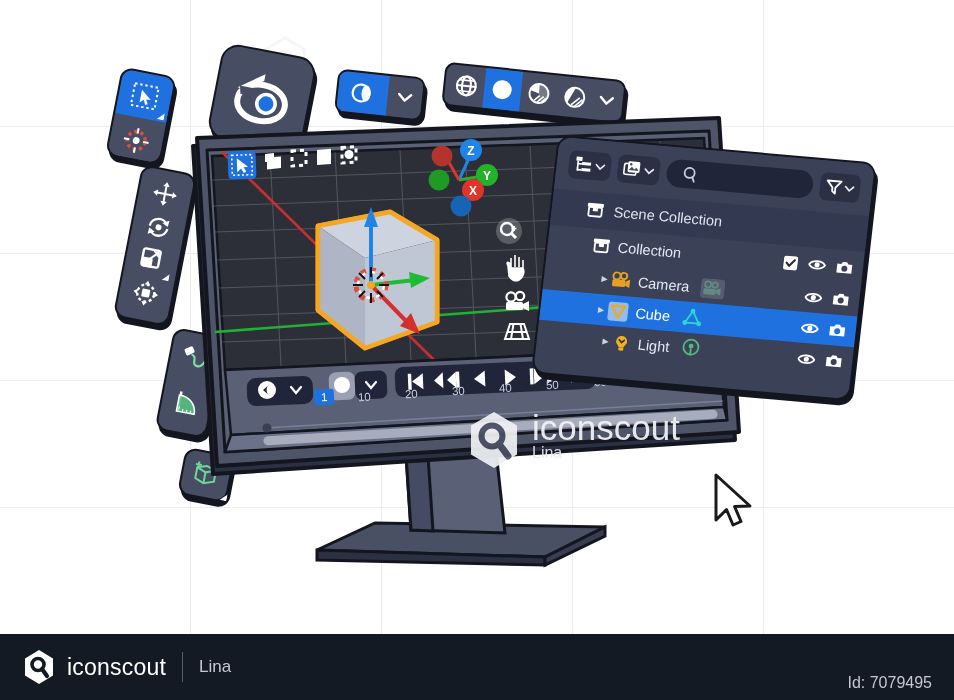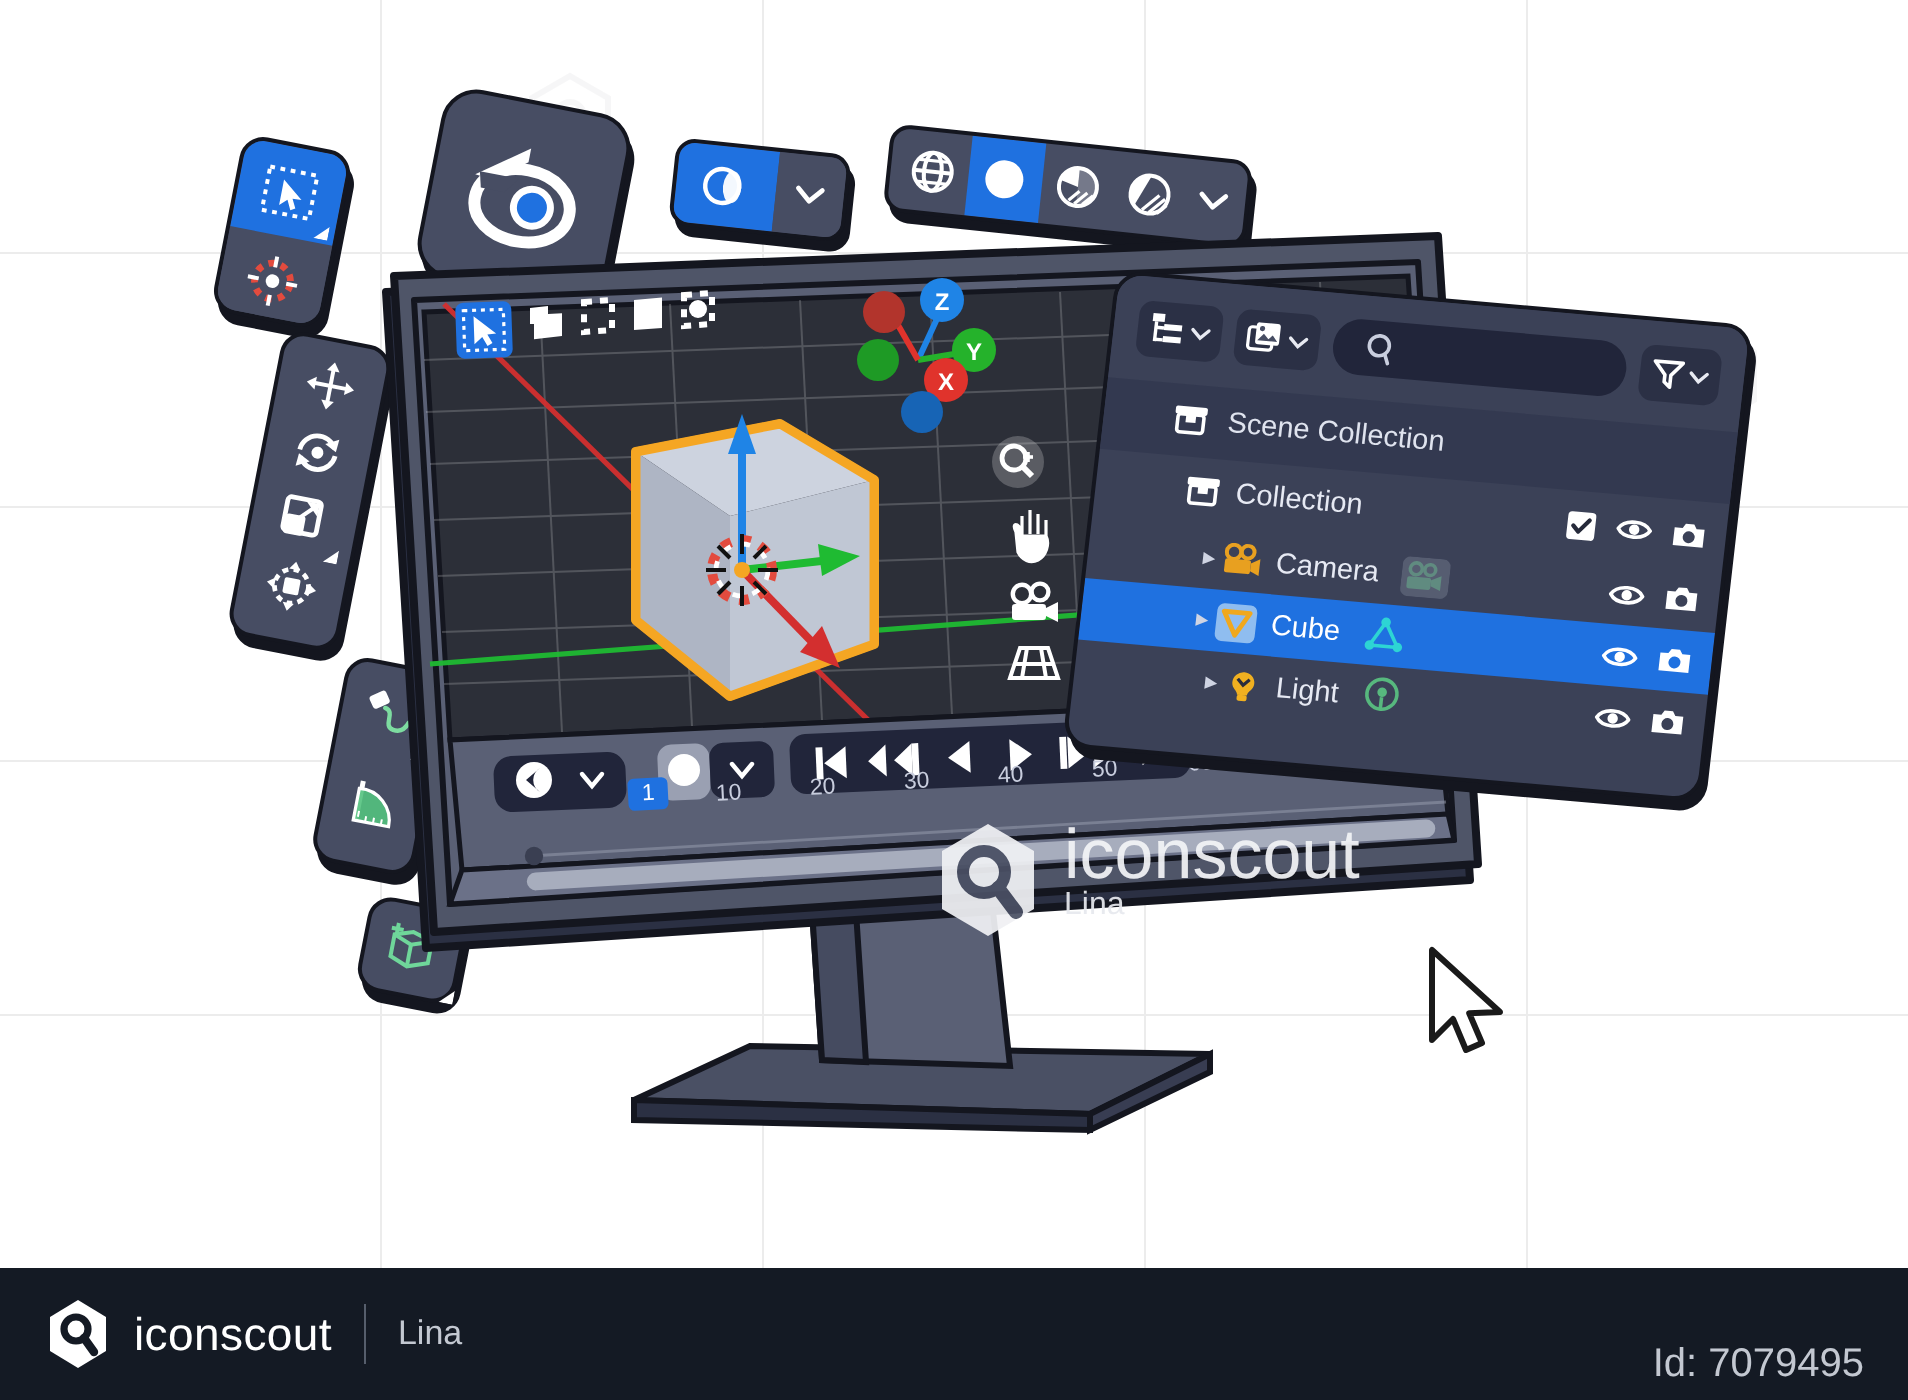--- a/index.html
+++ b/index.html
@@ -140,21 +140,21 @@
 
   
   #footer {
     position:absolute; left:0; top:634px; width:954px; height:66px;
     background:#141a24; display:flex; align-items:center; padding:0 22px;
   }
   #footer .brand { display:flex; align-items:center; gap:11px; }
   #footer .bname { color:#ffffff; font-size:23px; letter-spacing:.2px; }
   #footer .divider { width:1px; height:30px; background:#565e6c; margin:0 16px; }
   #footer .author { color:#c3c8d1; font-size:17px; }
-  #footer .idtxt { margin-left:auto; color:#c3c8d1; font-size:20px;margin-top:31px; }
+  #footer .idtxt { margin-left:auto; color:#c3c8d1; font-size:16px;margin-top:31px; }
 
   
   #wm-center { position:absolute; left:466px; top:410px; display:flex; align-items:flex-start; gap:10px; opacity:.93; }
   #wm-center .wtxt { color:#f3f4f7; font-size:35px; line-height:36px; }
   #wm-center .wsub { color:#e7e9ee; font-size:16px; line-height:18px; margin-top:-2px;}
   #wm-center .wcol { display:flex; flex-direction:column; }
 </style>
 </head>
 <body>
 

